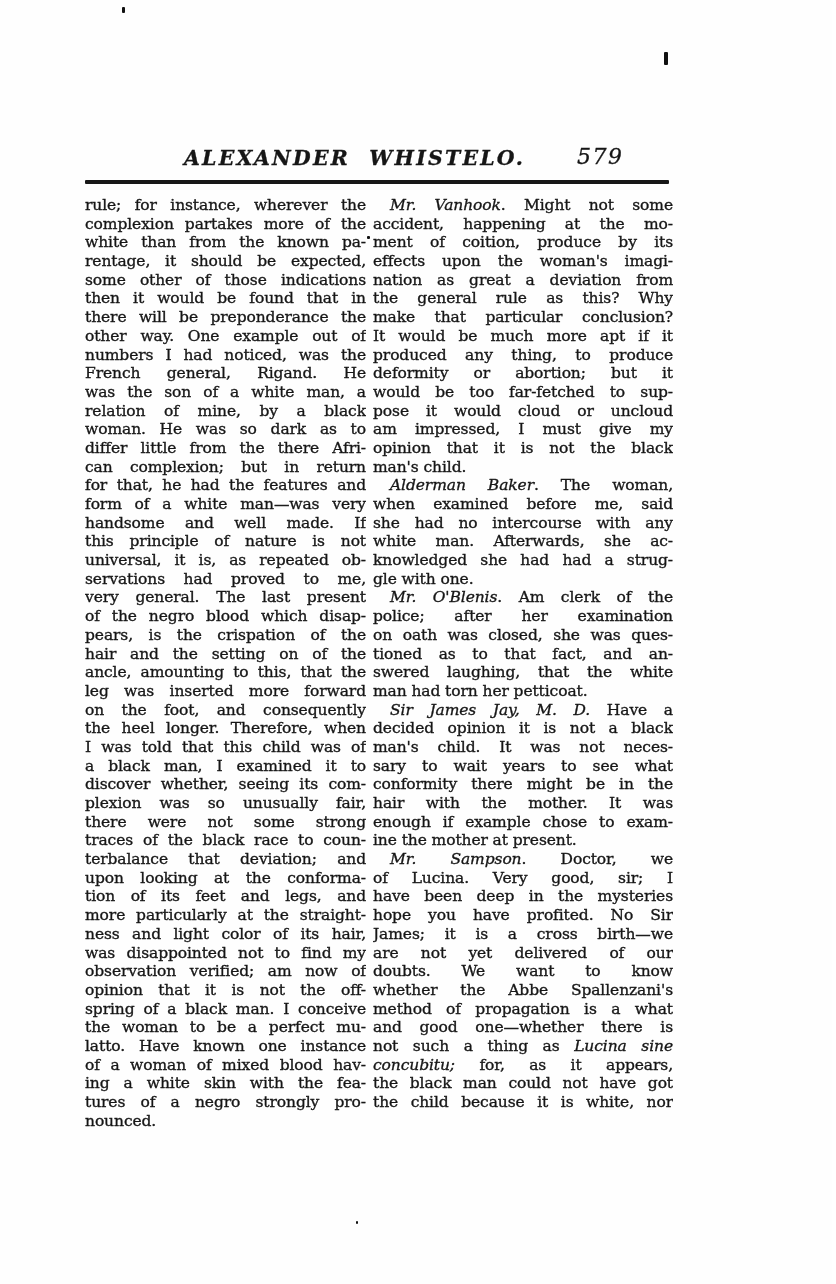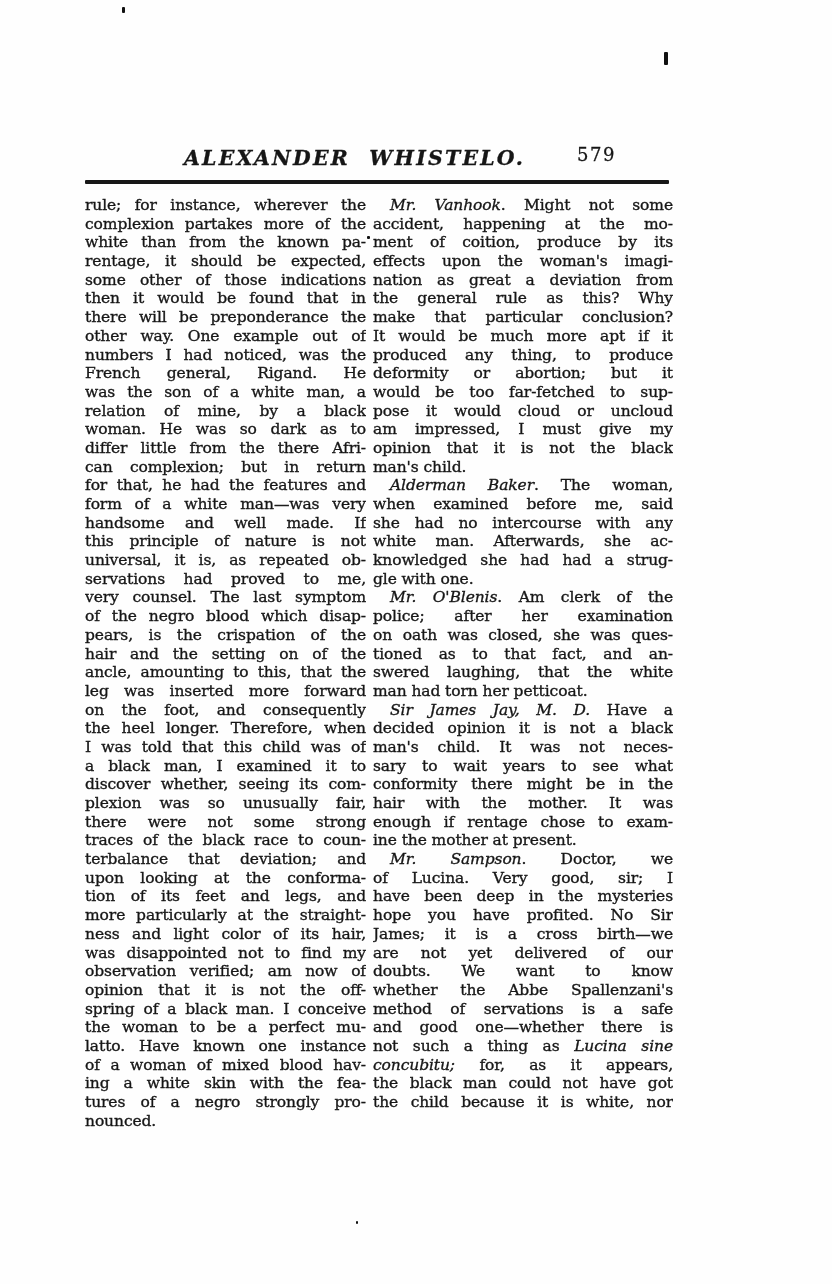--- a/index.html
+++ b/index.html
@@ -25,22 +25,23 @@
     font-style: italic;
     letter-spacing: 2.2px;
     word-spacing: 10px;
     white-space: nowrap;
     -webkit-text-stroke: 0.3px #161616;
   }
   .page-number {
     position: absolute;
     top: 144px;
     left: 577px;
-    font-size: 18px;
+    font-size: 22px;
     letter-spacing: 1.5px;
+    font-style: italic;
     -webkit-text-stroke: 0.3px #161616;
   }
   .header-rule {
     position: absolute;
     top: 180px;
     left: 85px;
     width: 584px;
     height: 3.5px;
     background: #171717;
     border-radius: 1px;
@@ -100,21 +101,21 @@
       <div class="line">relation of mine, by a black</div>
       <div class="line">woman.  He was so dark as to</div>
       <div class="line">differ little from the there Afri-</div>
       <div class="line">can complexion; but in return</div>
       <div class="line">for that, he had the features and</div>
       <div class="line">form of a white man—was very</div>
       <div class="line">handsome and well made.  If</div>
       <div class="line">this principle of nature is not</div>
       <div class="line">universal, it is, as repeated ob-</div>
       <div class="line">servations had proved to me,</div>
-      <div class="line">very counsel.  The last symptom</div>
+      <div class="line">very general.  The last present</div>
       <div class="line">of the negro blood which disap-</div>
       <div class="line">pears, is the crispation of the</div>
       <div class="line">hair and the setting on of the</div>
       <div class="line">ancle, amounting to this, that the</div>
       <div class="line">leg was inserted more forward</div>
       <div class="line">on the foot, and consequently</div>
       <div class="line">the heel longer.  Therefore, when</div>
       <div class="line">I was told that this child was of</div>
       <div class="line">a black man, I examined it to</div>
       <div class="line">discover whether, seeing its com-</div>
@@ -165,31 +166,31 @@
       <div class="line">on oath was closed, she was ques-</div>
       <div class="line">tioned as to that fact, and an-</div>
       <div class="line">swered laughing, that the white</div>
       <div class="line end">man had torn her petticoat.</div>
       <div class="line indent"><i>Sir James Jay, M. D.</i> Have a</div>
       <div class="line">decided opinion it is not a black</div>
       <div class="line">man's child.  It was not neces-</div>
       <div class="line">sary to wait years to see what</div>
       <div class="line">conformity there might be in the</div>
       <div class="line">hair with the mother.  It was</div>
-      <div class="line">enough if rentage chose to exam-</div>
+      <div class="line">enough if example chose to exam-</div>
       <div class="line end">ine the mother at present.</div>
       <div class="line indent"><i>Mr. Sampson</i>. Doctor, we</div>
       <div class="line">of Lucina.  Very good, sir; I</div>
       <div class="line">have been deep in the mysteries</div>
       <div class="line">hope you have profited.  No Sir</div>
       <div class="line">James; it is a cross birth—we</div>
       <div class="line">are not yet delivered of our</div>
       <div class="line">doubts.  We want to know</div>
       <div class="line">whether the Abbe Spallenzani's</div>
-      <div class="line">method of servations is a safe</div>
+      <div class="line">method of propagation is a what</div>
       <div class="line">and good one—whether there is</div>
       <div class="line">not such a thing as <i>Lucina sine</i></div>
       <div class="line"><i>concubitu;</i> for, as it appears,</div>
       <div class="line">the black man could not have got</div>
       <div class="line">the child because it is white, nor</div>
     </div>
 
   <div class="speck speck-a"></div>
   <div class="speck speck-b"></div>
   <div class="speck speck-c"></div>

